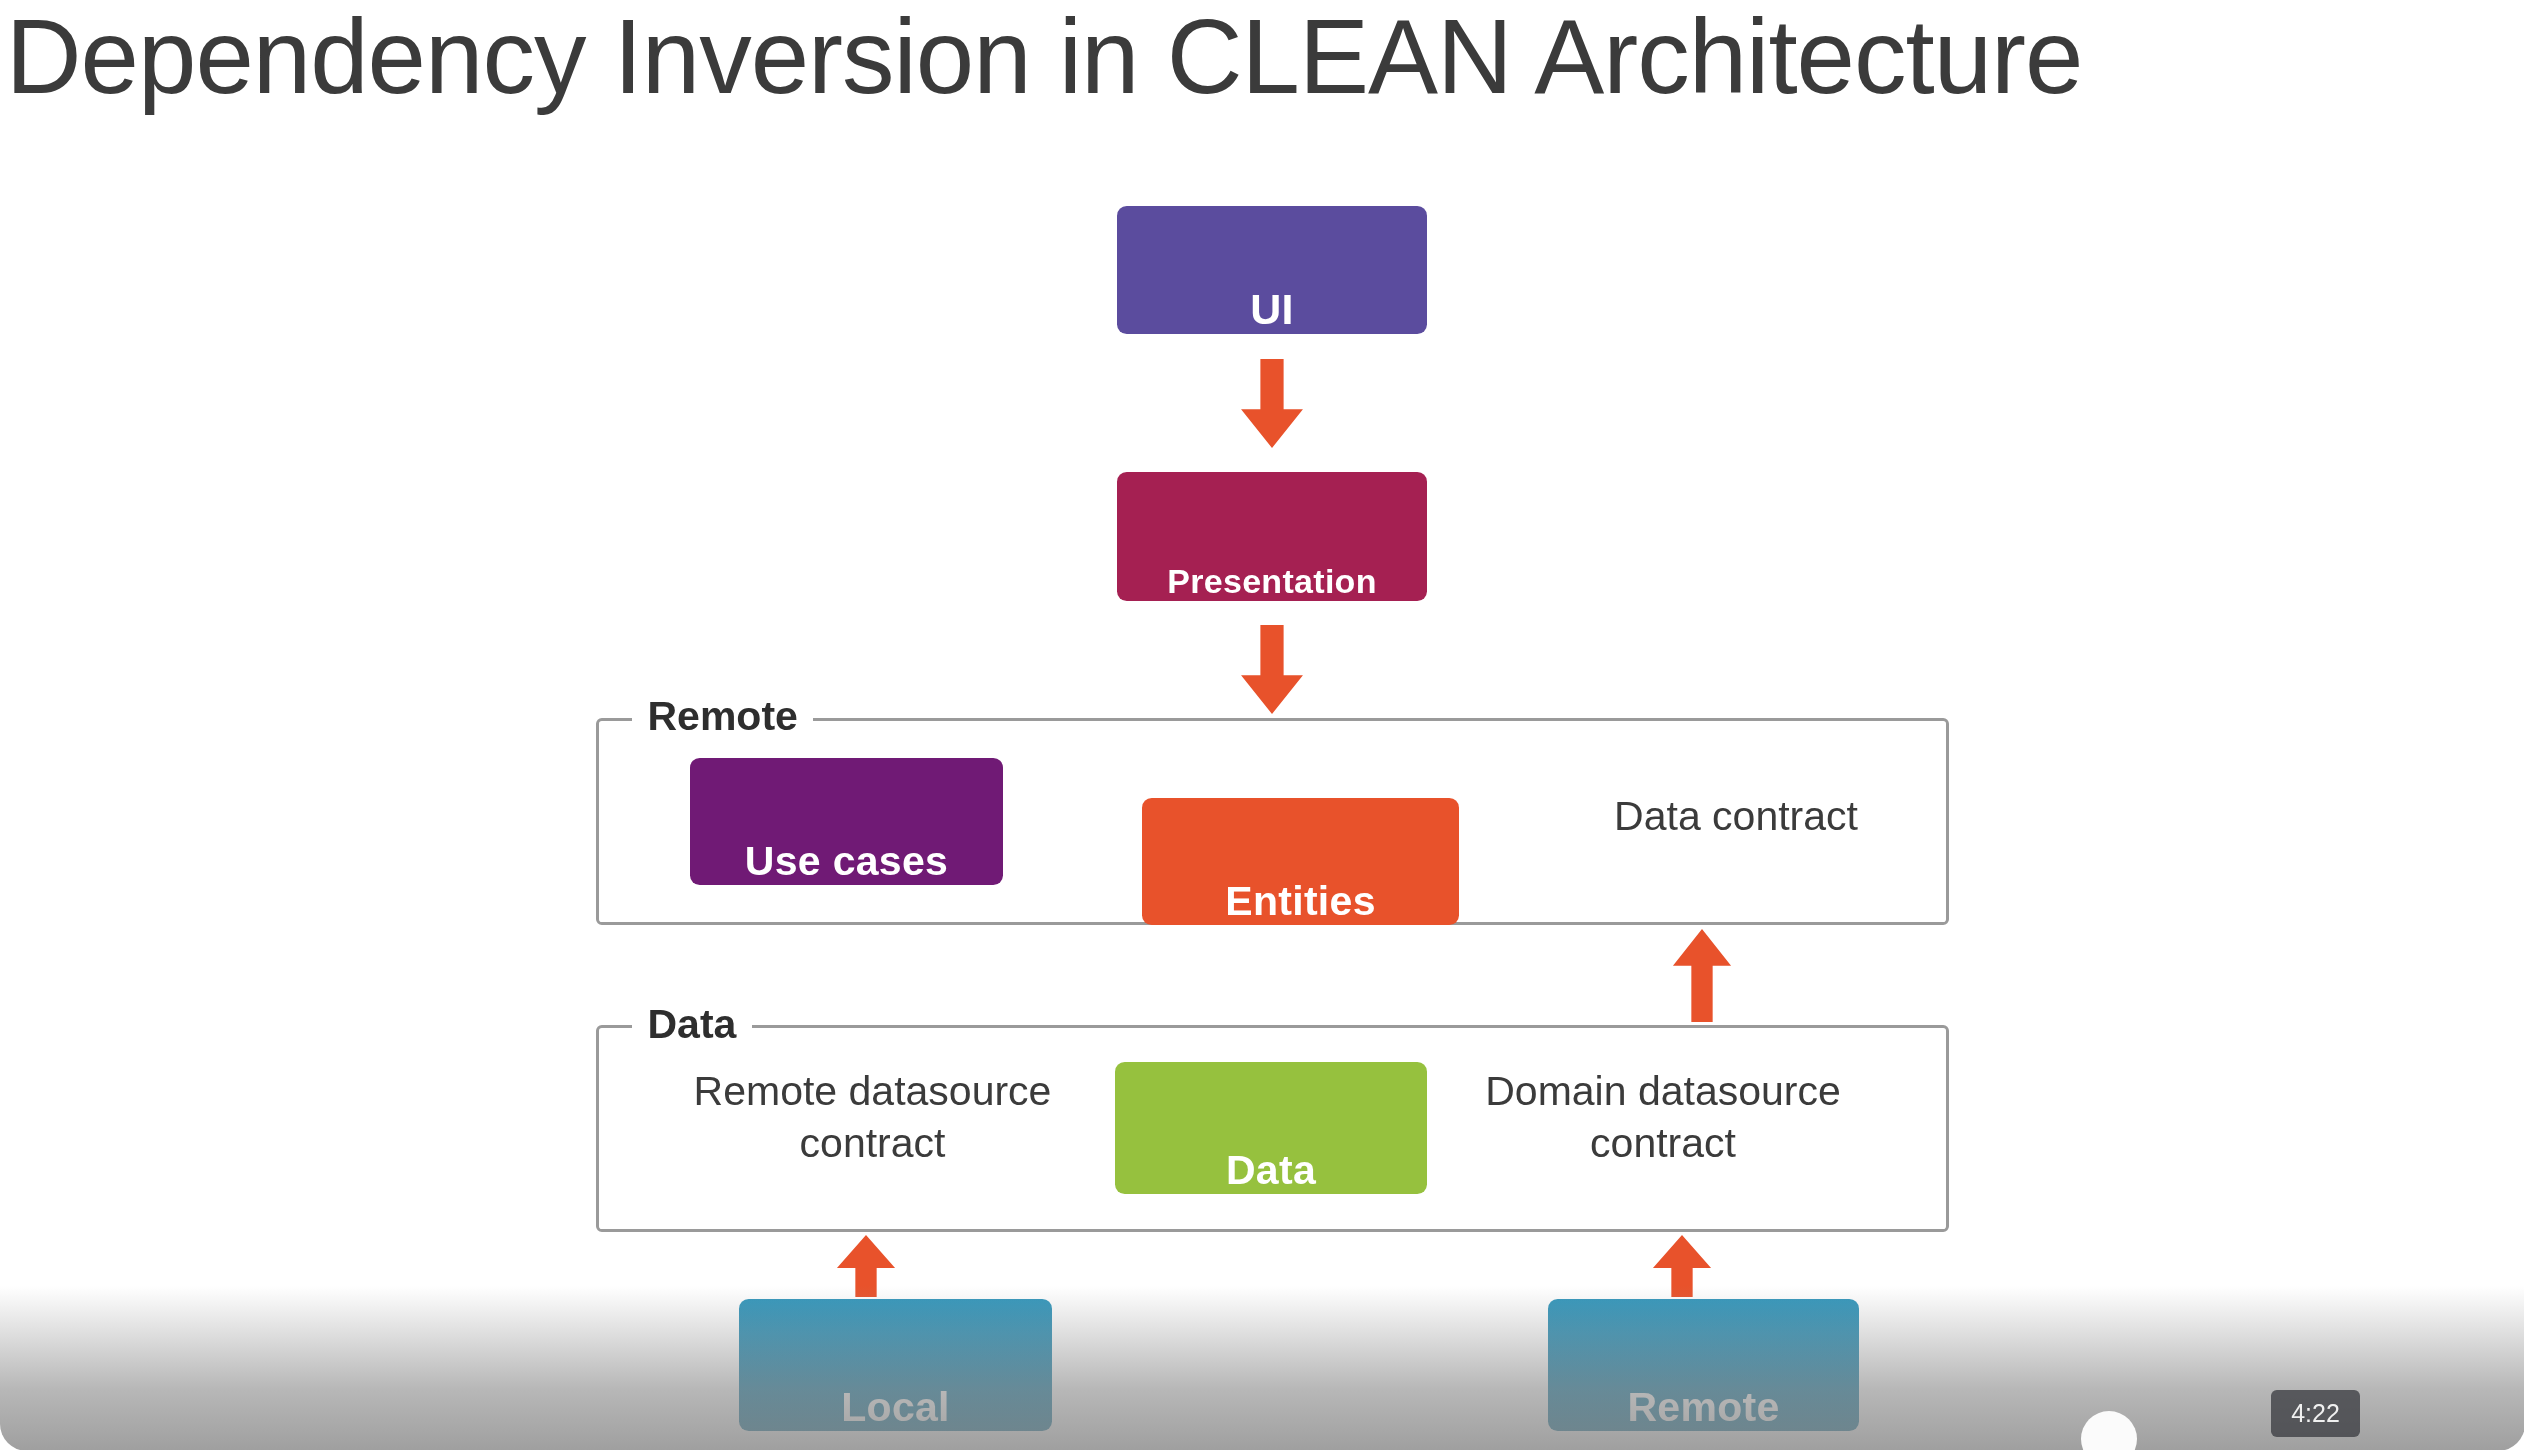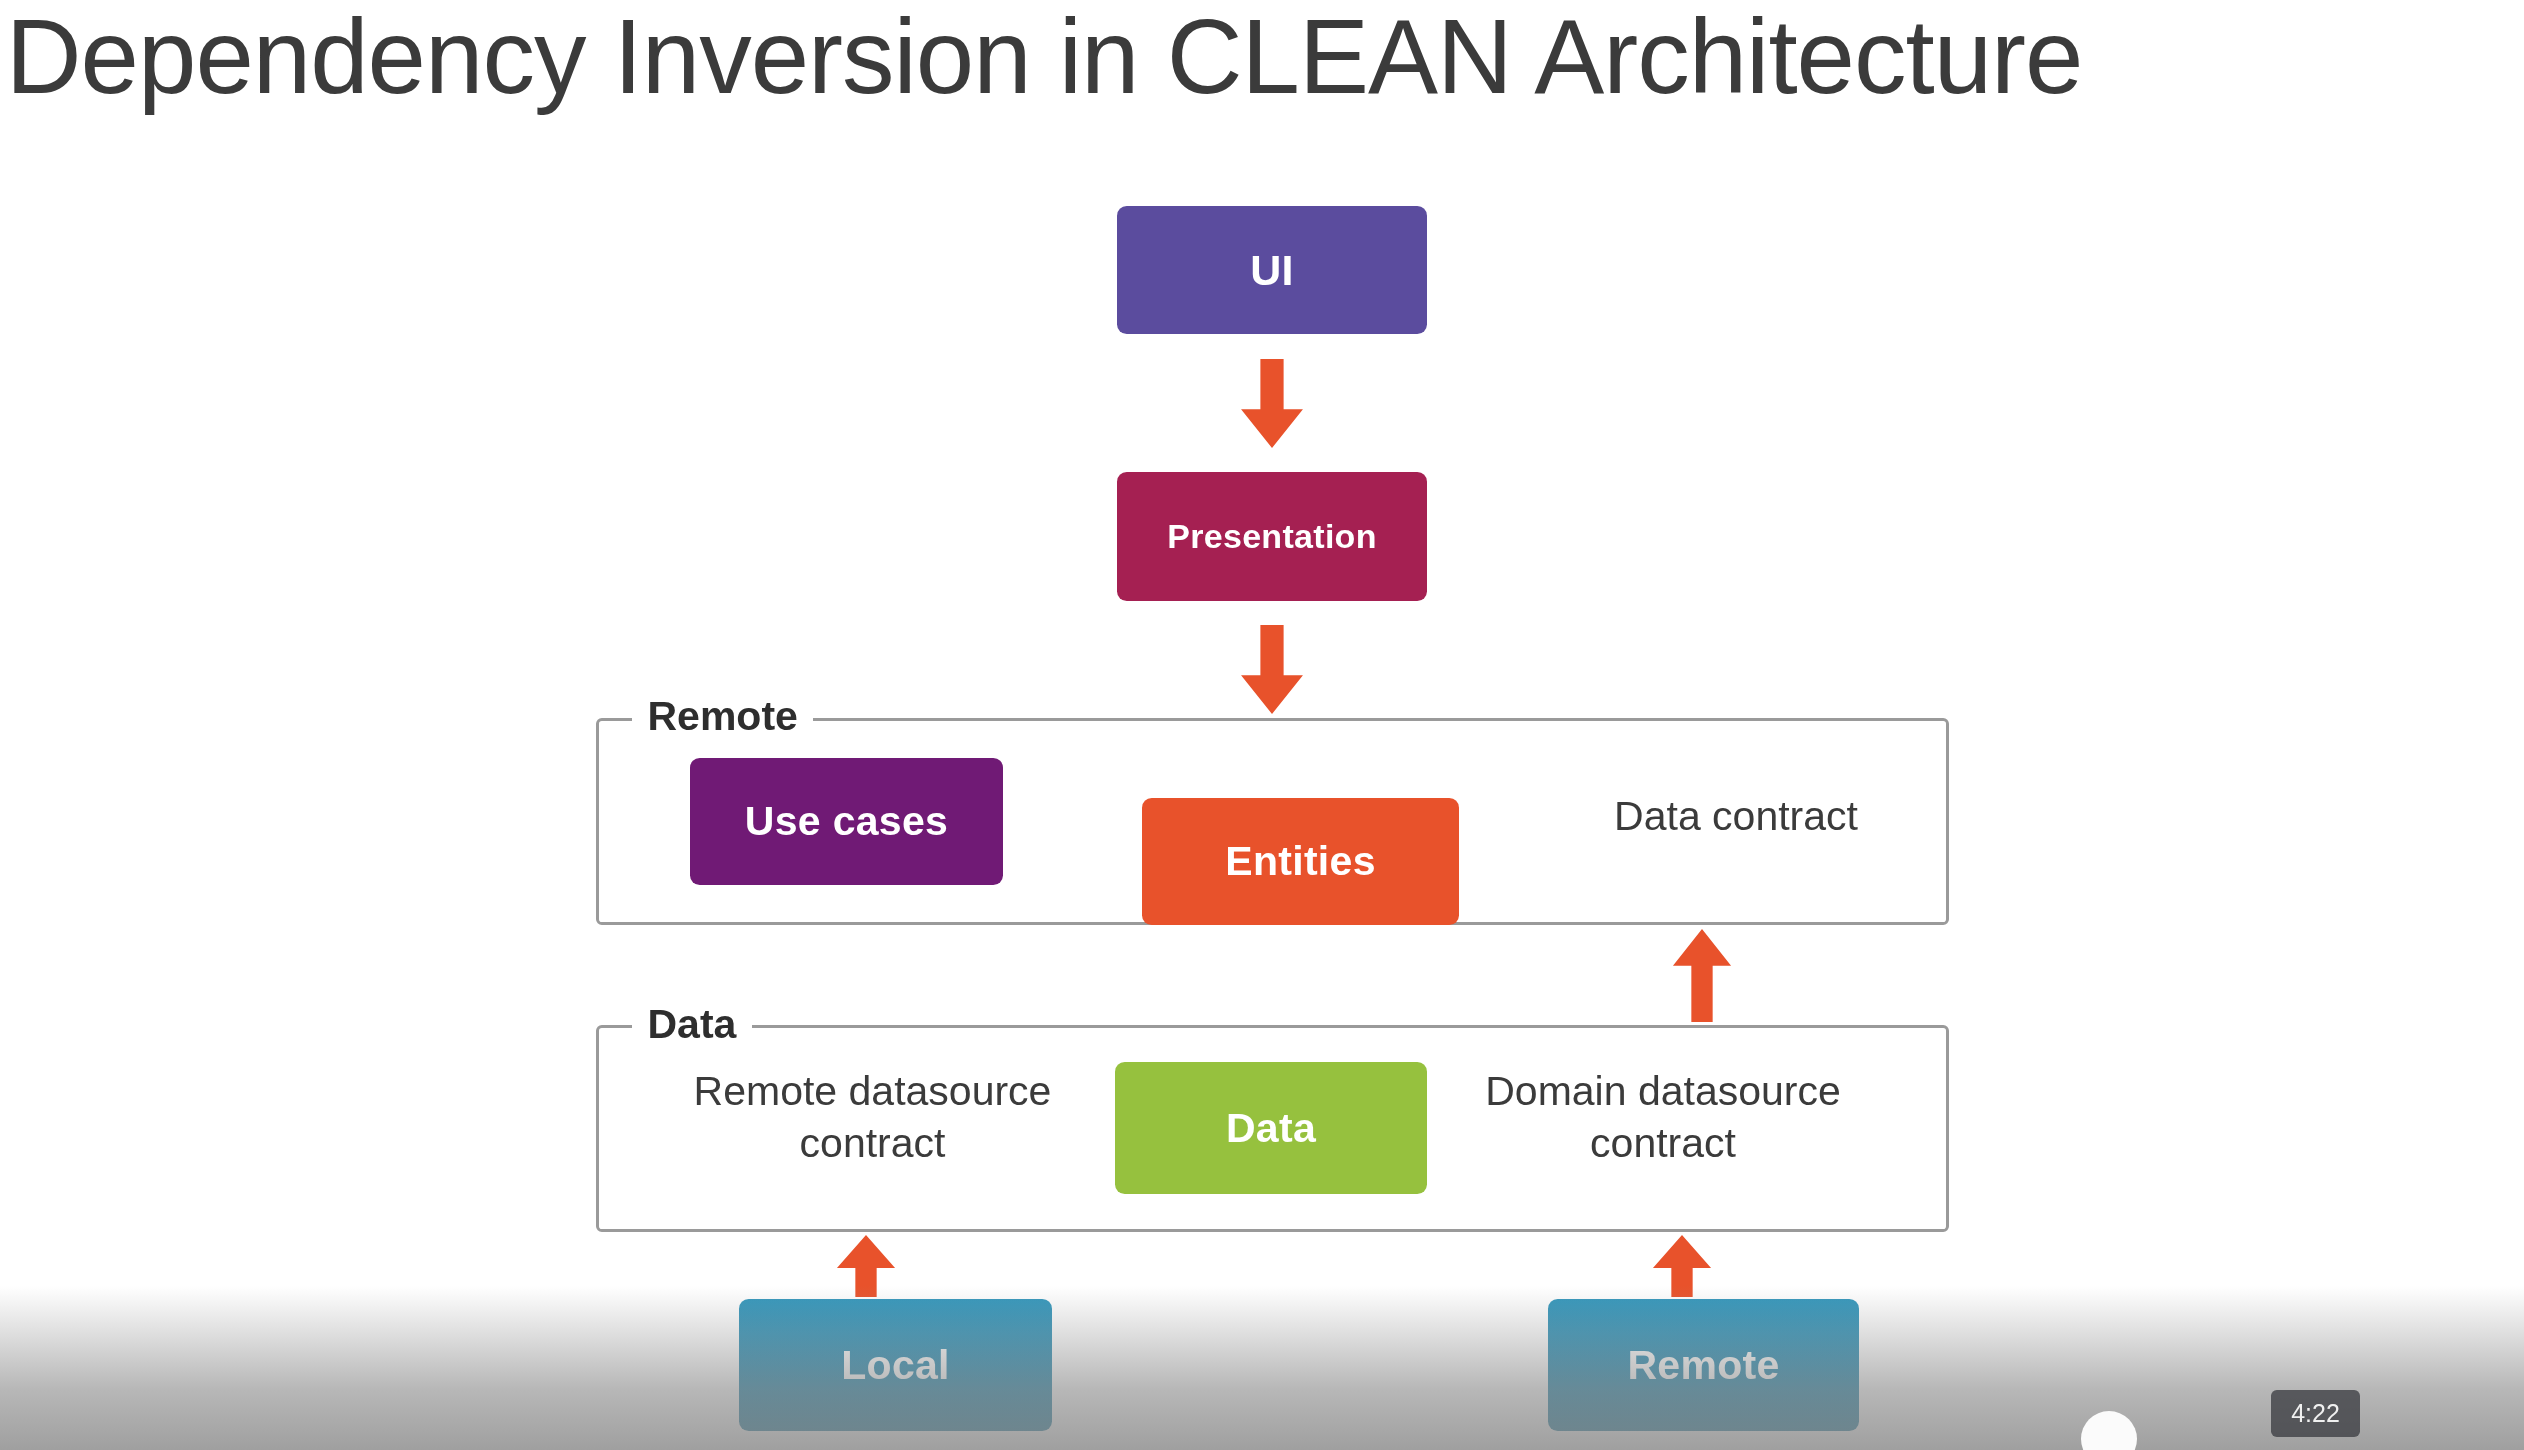--- a/index.html
+++ b/index.html
@@ -11,20 +11,21 @@
   body {
     font-family: "Liberation Sans", sans-serif;
   }
 
   #stage {
     position: relative;
     width: 2525px;
     height: 1451px;
     background: #ffffff;
     overflow: hidden;
+    border-radius: 27px;
   }
 
   
   #slide-title {
     position: absolute;
     left: 0px;
     top: -5.8px;
     width: 2525px;
     height: 126px;
     line-height: 126px;
@@ -38,21 +39,21 @@
     padding-left: 5.8px;
     box-sizing: border-box;
     transform: scaleX(1.0);
   }
 
   
   .node {
     position: absolute;
     border-radius: 9.7px;
     display: flex;
-    align-items: center;
+    align-items: flex-end;
     justify-content: center;
     color: #ffffff;
     font-weight: bold;
     font-family: "Liberation Sans", sans-serif;
     text-align: center;
     box-sizing: border-box;
     letter-spacing: 0.3px;
   }
 
   #node-ui {

